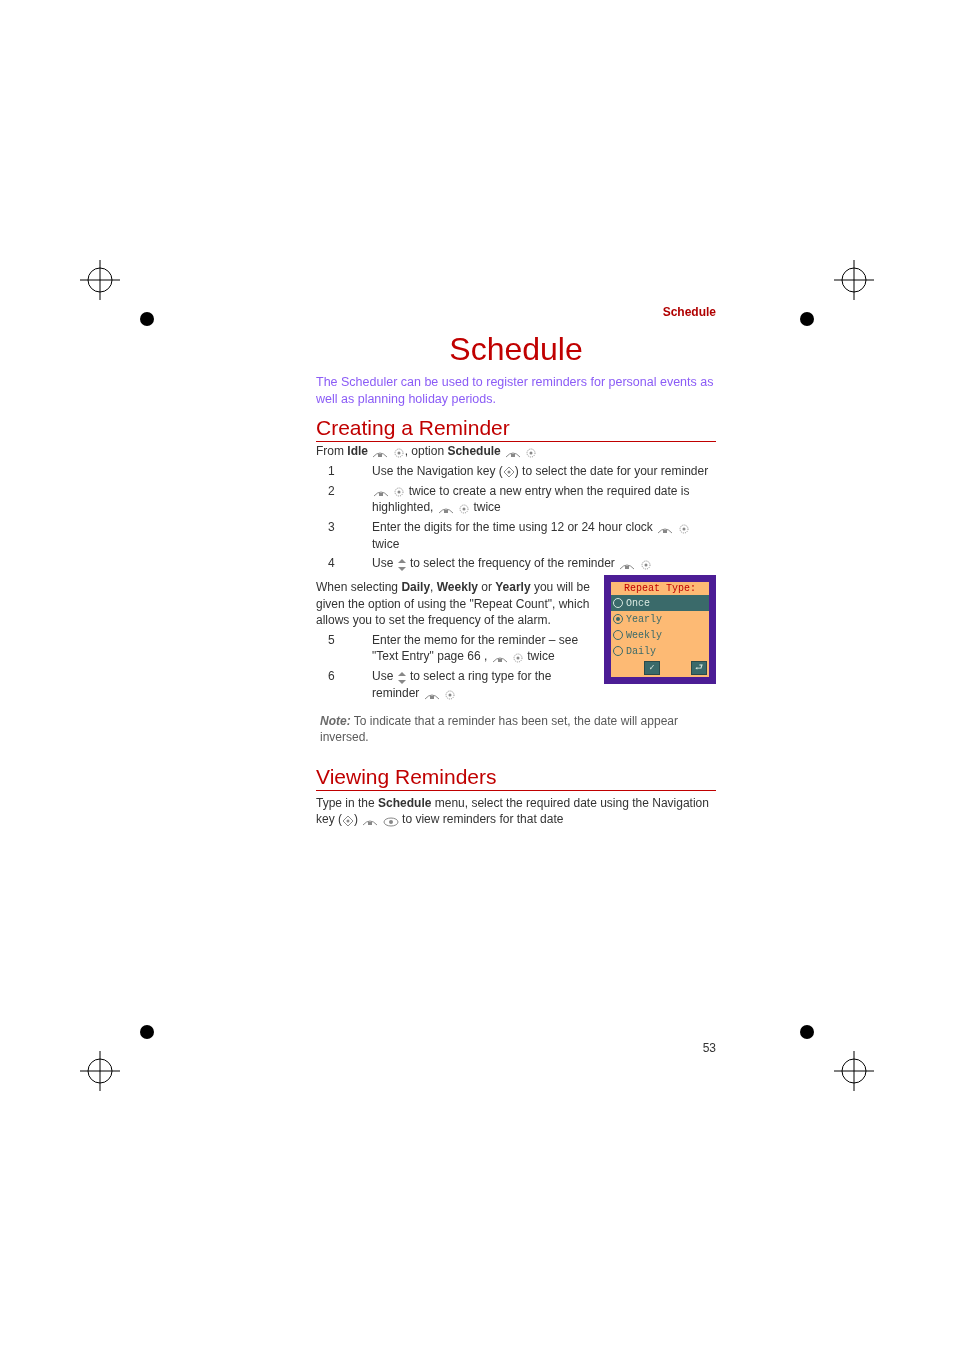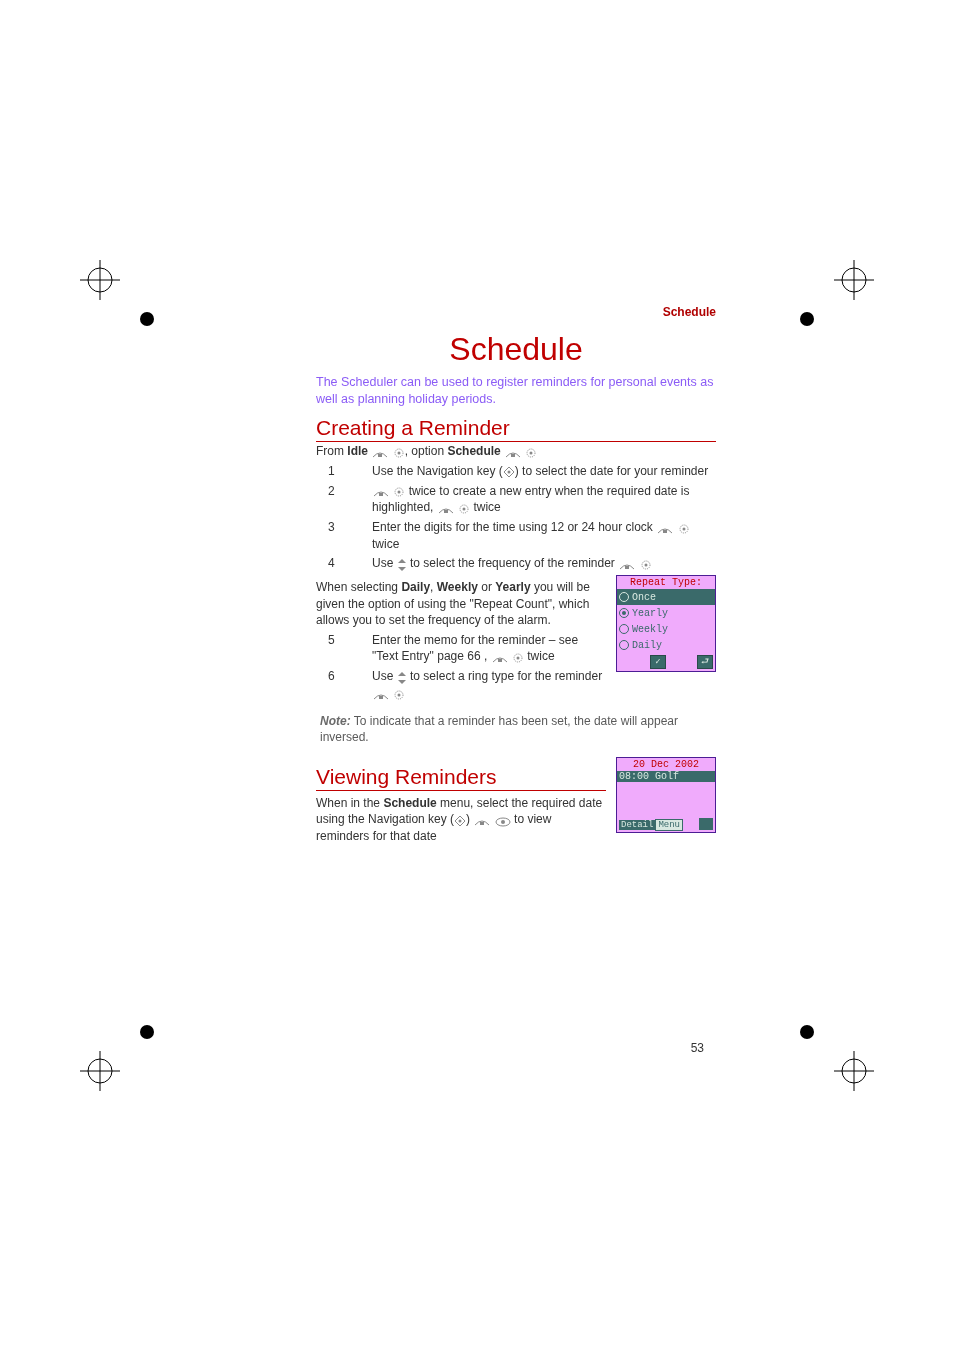--- a/index.html
+++ b/index.html
@@ -126,22 +126,22 @@
 
   .row2 {
     display: flex;
     gap: 10px;
     align-items: flex-start;
   }
   .row2 .left { flex: 1; }
 
   .phone-screen {
     width: 98px;
-    background: #f0abfc;
-    border: 1px solid #4c1d95;
+    background: #fdba74;
+    border: 7px solid #4c1d95;
     font-family: "Courier New", monospace;
     font-size: 10px;
     color: #3a6a6a;
     flex-shrink: 0;
   }
   .phone-screen .hline {
     text-align: center;
     padding: 1px 2px;
     color: #c00000;
     font-size: 10px;
@@ -202,21 +202,21 @@
   .phone-screen .spacer { height: 34px; }
 
   .nav-icon, .select-icon, .view-icon {
     display: inline-block;
     vertical-align: middle;
   }
   .nav-icon svg, .select-icon svg, .view-icon svg { vertical-align: -3px; }
 
   .page-num {
     position: absolute;
-    right: 12px;
+    right: 0;
     top: 736px;
     font-size: 12px;
     color: #333;
   }
 </style>
 </head>
 <body>
 
 <div class="crop-mark tl"><svg viewBox="0 0 40 40">
       <circle cx="20" cy="20" r="12" fill="none" stroke="#000" stroke-width="1"></circle>
@@ -403,42 +403,31 @@
   </div>
 
   <div class="note-box">
     <span class="label">Note:</span><span> To indicate that a reminder has been set, the date will appear inversed.</span>
   </div>
 
   <div class="row2">
     <div class="left">
       <h2 class="section">Viewing Reminders</h2>
       <p class="para">
-        <span>When in the </span><b>Schedule</b><span> menu, select the required date using the Navigation key (</span><span class="select-icon"><svg width="12" height="12">
+        <span>Type in the </span><b>Schedule</b><span> menu, select the required date using the Navigation key (</span><span class="select-icon"><svg width="12" height="12">
               <polygon points="6,1 11,6 6,11 1,6" fill="none" stroke="#888"></polygon>
               <circle cx="6" cy="6" r="1.5" fill="#888"></circle>
             </svg></span><span>) </span>
         <span class="nav-icon"><svg width="18" height="12">
               <path d="M2 10 Q9 2 16 10" fill="none" stroke="#888"></path>
               <rect x="7" y="7" width="4" height="3" fill="#888"></rect>
             </svg></span>
         <span class="view-icon"><svg width="16" height="10">
               <ellipse cx="8" cy="5" rx="7" ry="4" fill="none" stroke="#888"></ellipse>
               <circle cx="8" cy="5" r="2" fill="#888"></circle>
             </svg></span>
         <span>  to view reminders for that date</span>
       </p>
     </div>
-    <div class="phone-screen">
-      <div class="hline">20 Dec 2002</div>
-      <div class="entry sel">08:00 Golf</div>
-      <div class="spacer"></div>
-      <div class="footer-row">
-        <span>
-          <span class="footer-label">Detail</span><span class="footer-label" style="background:#d8e8e0;color:#3a6a6a;border:1px solid #3a6a6a">Menu</span>
-        </span>
-        <span class="btn x" style="background:#3a6a6a;color:#d8e8e0;width:14px;height:12px;text-align:center;line-height:12px;font-size:9px;"></span>
-      </div>
-    </div>
   </div>
 
   <div class="page-num">53</div>
 </div>
 
 </body></html>

